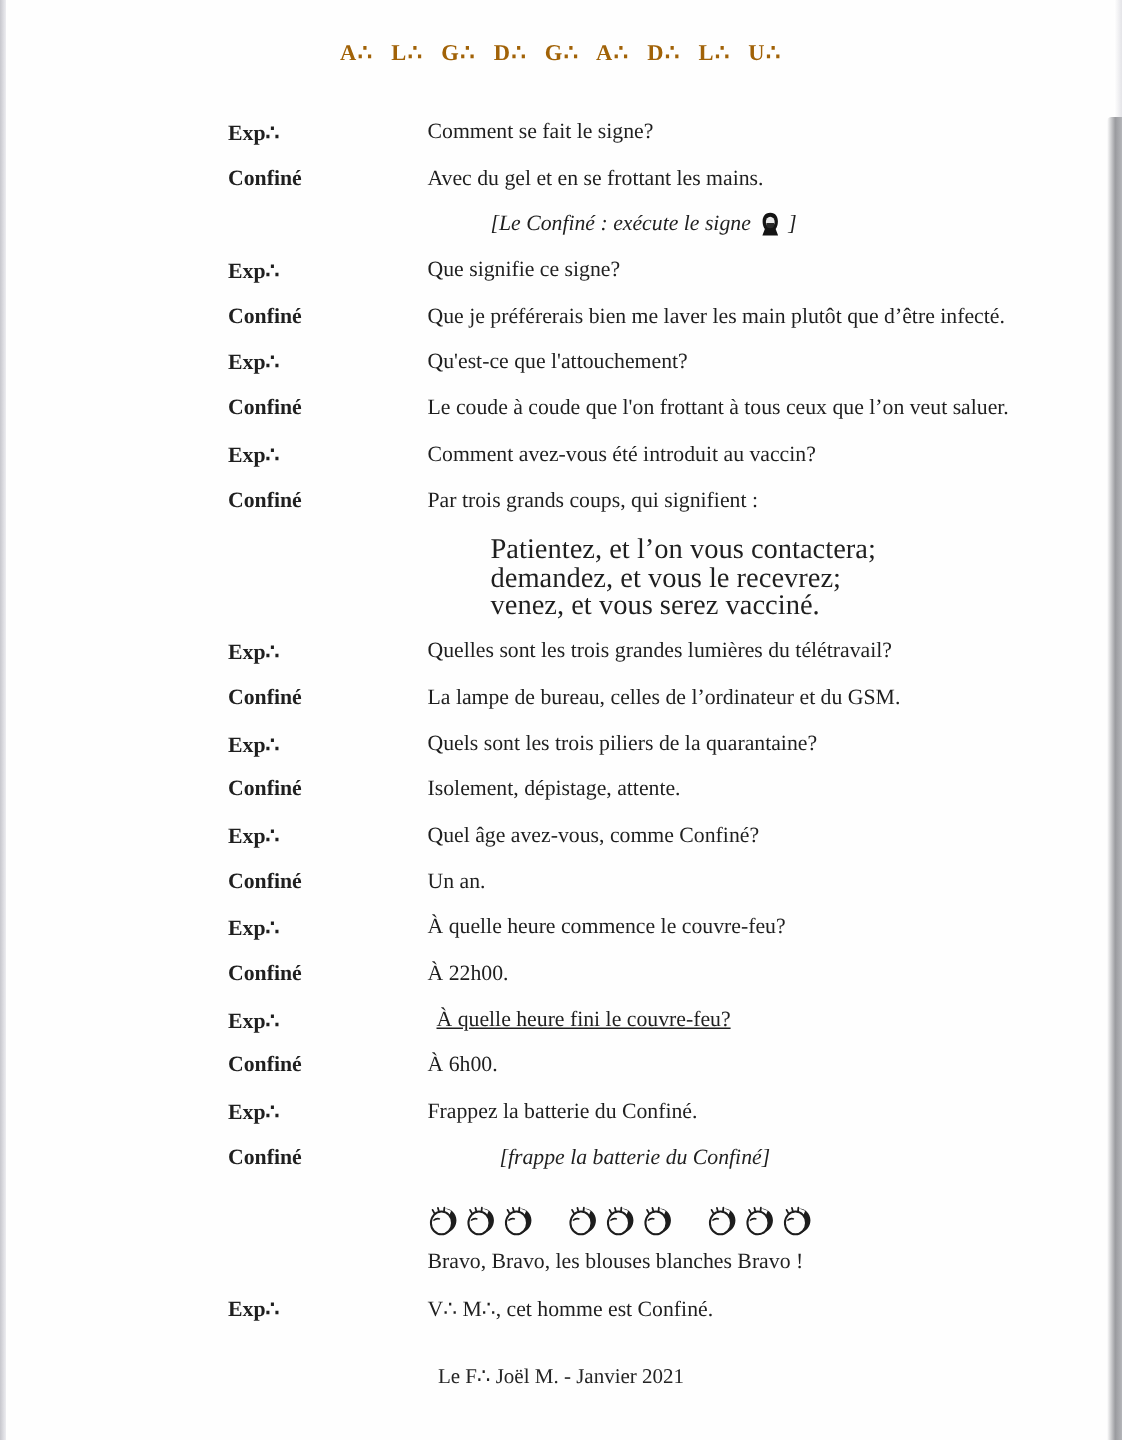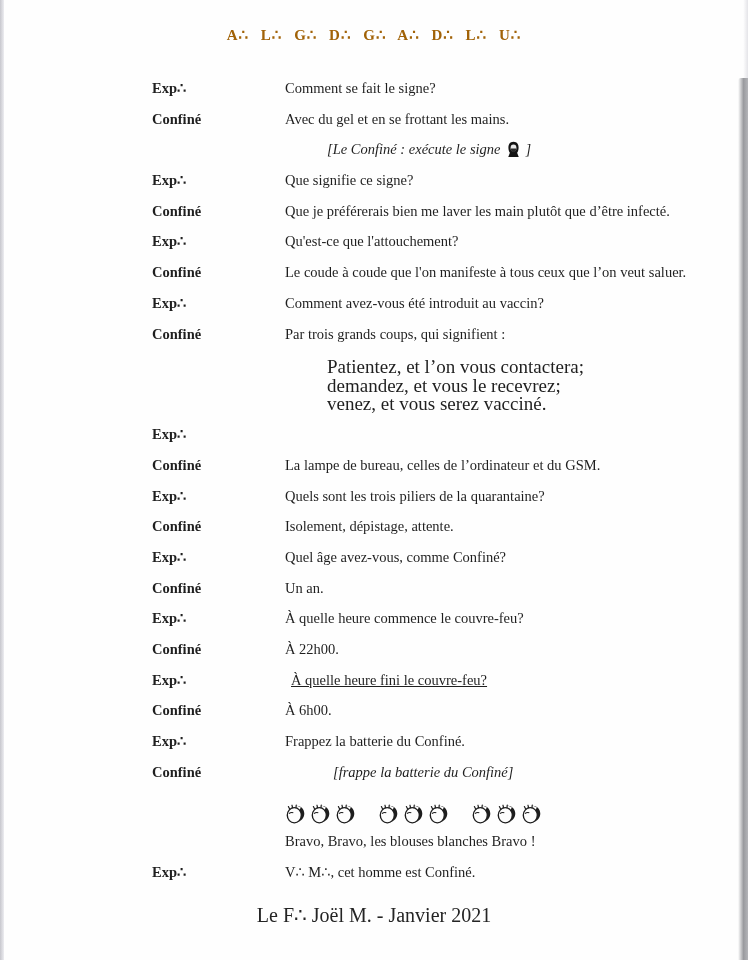--- a/index.html
+++ b/index.html
@@ -42,21 +42,21 @@
 
   .verse{padding:2px 0 10px 42px;font-size:19px;line-height:18.5px;min-height:58px;}
 
   .applause-row{min-height:39px;align-items:center;}
   .applause{display:flex;align-items:center;gap:3px;}
   .applause .group-gap{width:15px;}
   .clap-wrap{display:inline-flex;}
 
   .footer{
     position:absolute;bottom:33px;left:0;width:100%;
-    text-align:center;font-size:20px;color:#242424;
+    text-align:center;font-size:14px;color:#242424;
   }
 
   svg{display:block;}
 </style>
 </head>
 <body>
 
 <div class="doc">
   <div class="edge-left"></div>
   <div class="edge-right-top"></div>
@@ -101,21 +101,21 @@
       <span class="line">Que je préférerais bien me laver les main plutôt que d’être infecté.</span>
     </div>
 
     <div class="row">
       <span class="speaker">Exp∴</span>
       <span class="line">Qu'est-ce que l'attouchement?</span>
     </div>
 
     <div class="row">
       <span class="speaker">Confiné</span>
-      <span class="line">Le coude à coude que l'on manifeste à tous ceux que l’on veut saluer.</span>
+      <span class="line">Le coude à coude que l'on frottant à tous ceux que l’on veut saluer.</span>
     </div>
 
     <div class="row">
       <span class="speaker">Exp∴</span>
       <span class="line">Comment avez-vous été introduit au vaccin?</span>
     </div>
 
     <div class="row">
       <span class="speaker">Confiné</span>
       <span class="line">Par trois grands coups, qui signifient :</span>
@@ -125,20 +125,21 @@
       <span class="speaker"></span>
       <span class="line verse">
         <span>Patientez, et l’on vous contactera;</span><br>
         <span>demandez, et vous le recevrez;</span><br>
         <span>venez, et vous serez vacciné.</span>
       </span>
     </div>
 
     <div class="row">
       <span class="speaker">Exp∴</span>
+      <span class="line">Quelles sont les trois grandes lumières du télétravail?</span>
     </div>
 
     <div class="row">
       <span class="speaker">Confiné</span>
       <span class="line">La lampe de bureau, celles de l’ordinateur et du GSM.</span>
     </div>
 
     <div class="row">
       <span class="speaker">Exp∴</span>
       <span class="line">Quels sont les trois piliers de la quarantaine?</span>

